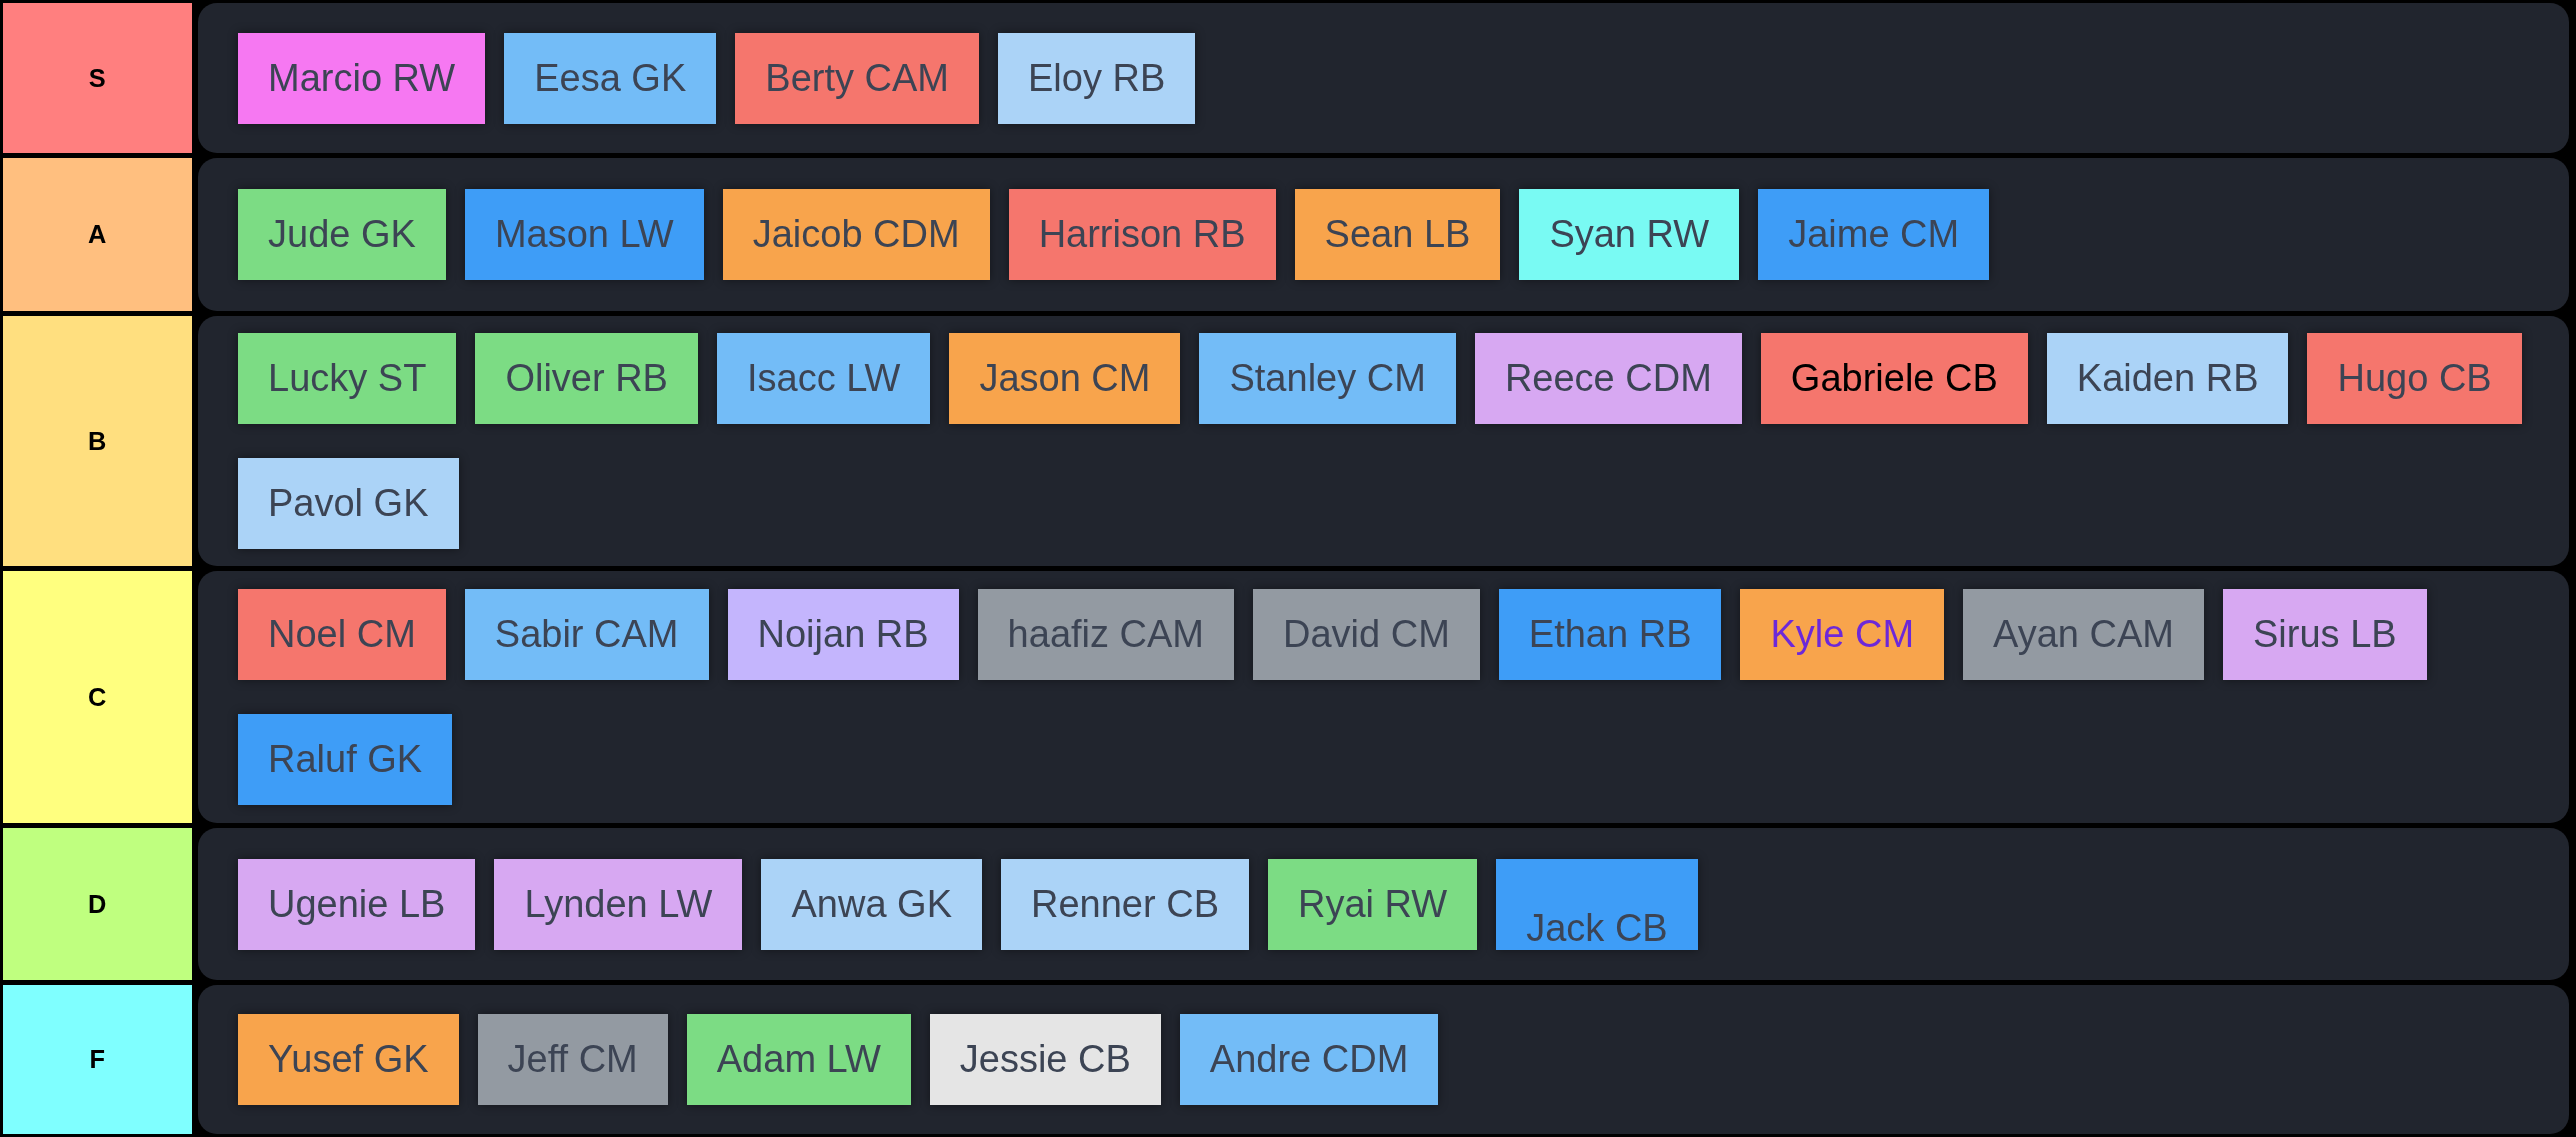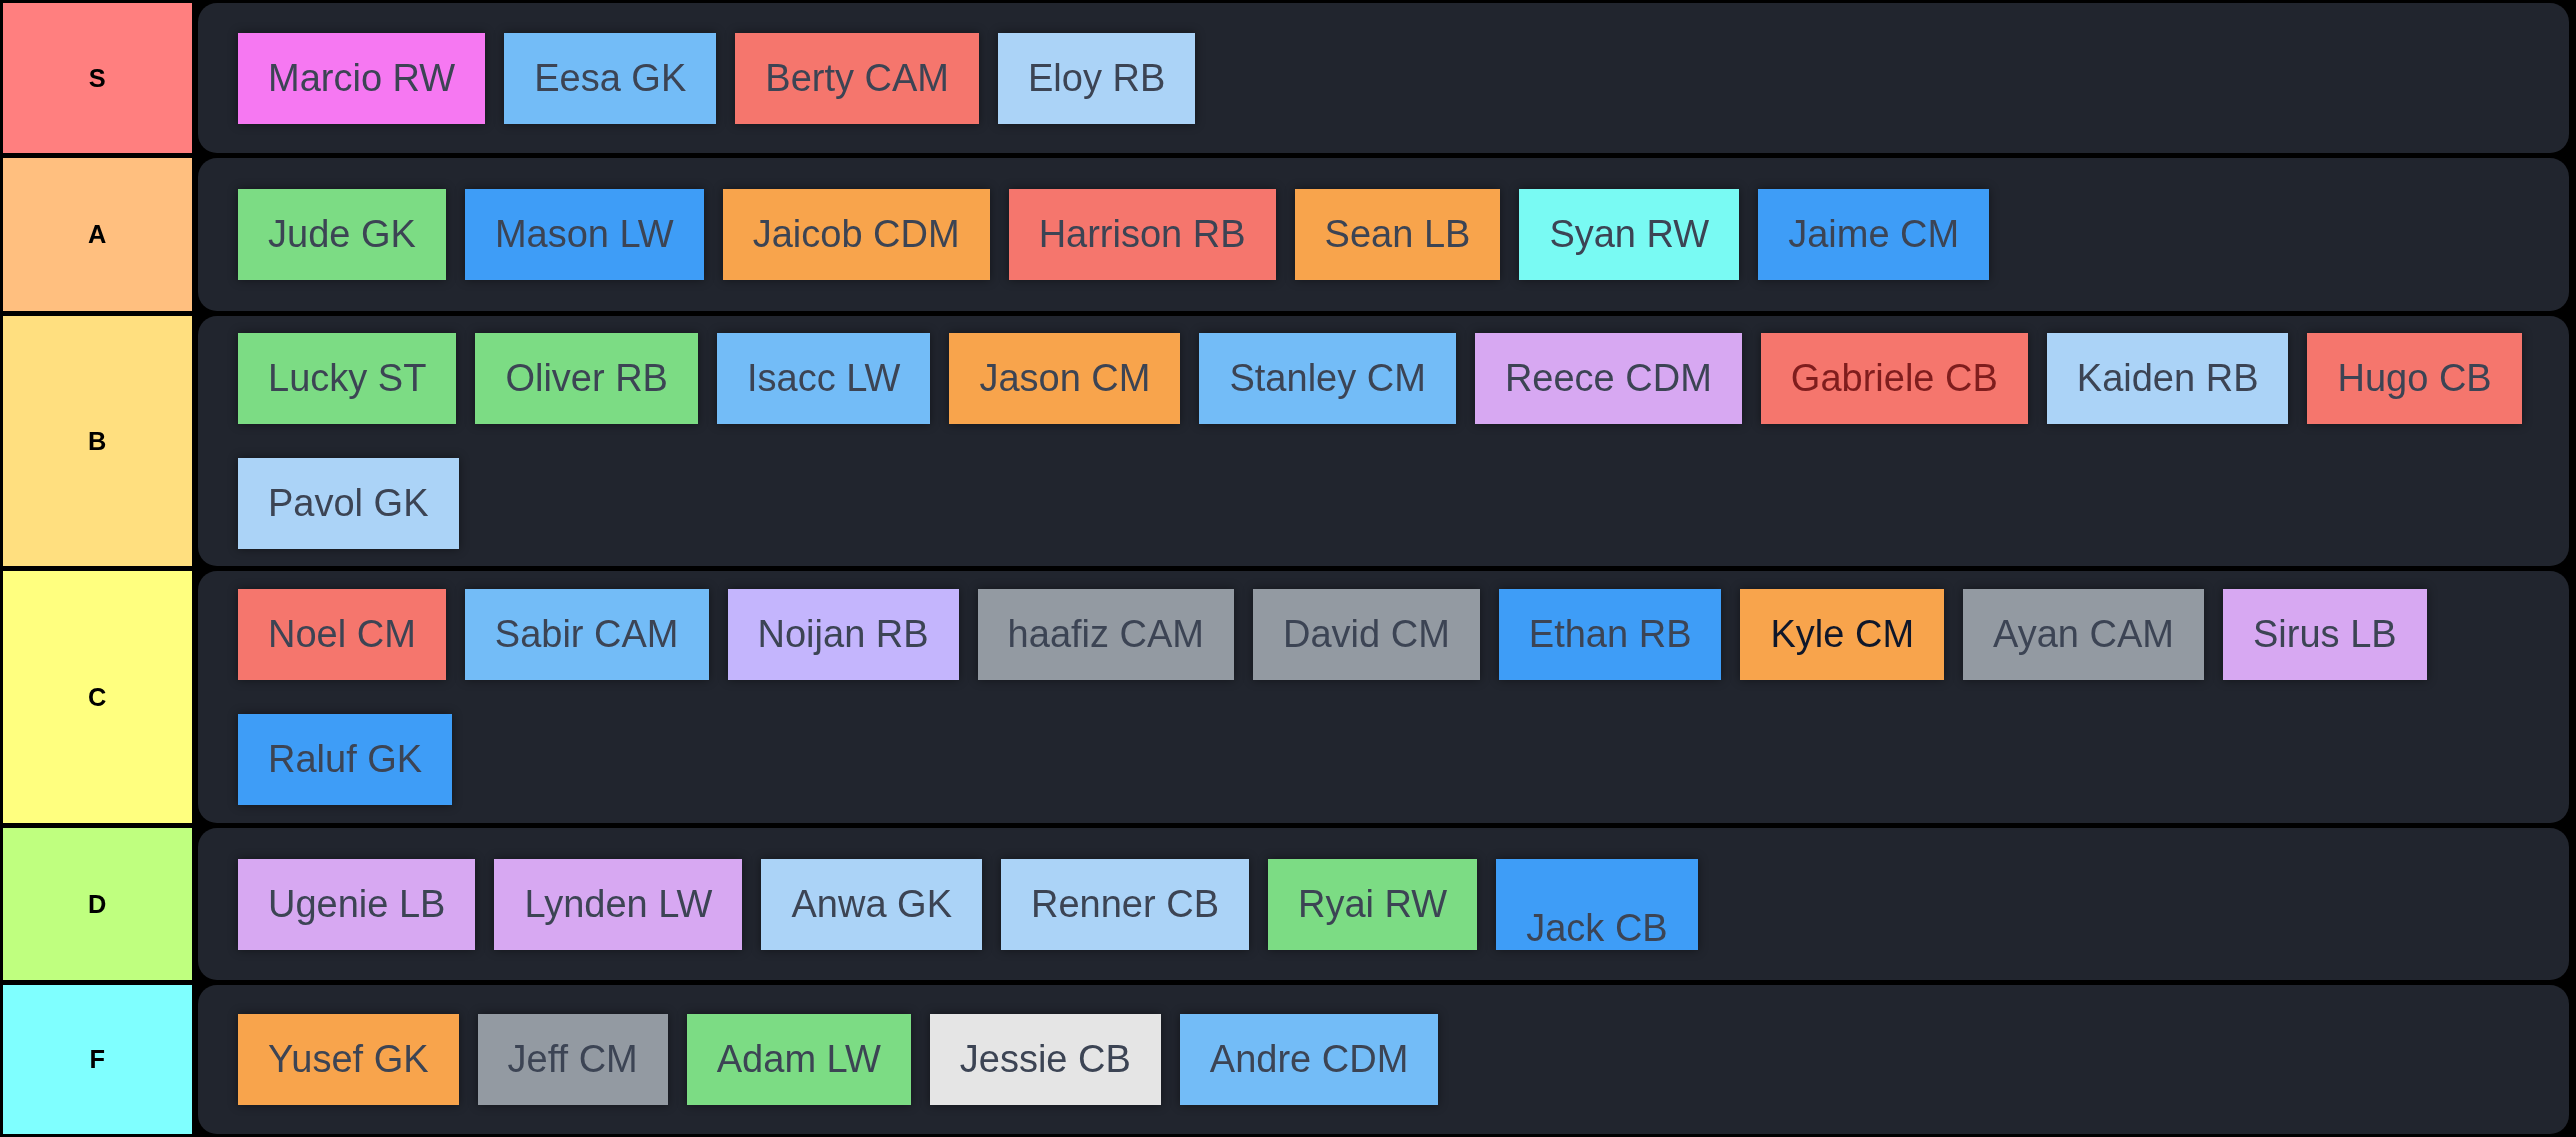--- a/index.html
+++ b/index.html
@@ -148,21 +148,21 @@
         </div>
         <div class="card" style="background: rgb(248, 164, 76); color: rgb(60, 68, 84);">
           <span>Jason CM</span>
         </div>
         <div class="card" style="background: rgb(115, 188, 247); color: rgb(60, 68, 84);">
           <span>Stanley CM</span>
         </div>
         <div class="card" style="background: rgb(215, 168, 242); color: rgb(60, 68, 84);">
           <span>Reece CDM</span>
         </div>
-        <div class="card" style="background: rgb(245, 118, 109); color: #7f1d1d; justify-content: flex-end;">
+        <div class="card" style="background: rgb(245, 118, 109); color: #000000; justify-content: flex-end;">
           <span>Gabriele CB</span>
         </div>
         <div class="card" style="background: rgb(171, 211, 247); color: rgb(60, 68, 84);">
           <span>Kaiden RB</span>
         </div>
         <div class="card" style="background: rgb(245, 118, 109); color: rgb(60, 68, 84);">
           <span>Hugo CB</span>
         </div>
         <div class="line-break"></div>
         <div class="card" style="background: rgb(171, 211, 247); color: rgb(60, 68, 84);">
@@ -186,21 +186,21 @@
         </div>
         <div class="card" style="background: rgb(147, 154, 162); color: rgb(60, 68, 84);">
           <span>haafiz CAM</span>
         </div>
         <div class="card" style="background: rgb(147, 154, 162); color: rgb(60, 68, 84);">
           <span>David CM</span>
         </div>
         <div class="card" style="background: rgb(62, 157, 247); color: rgb(60, 68, 84);">
           <span>Ethan RB</span>
         </div>
-        <div class="card" style="background: rgb(248, 164, 76); color: #0f172a;">
+        <div class="card" style="background: rgb(248, 164, 76); color: #6d28d9;">
           <span>Kyle CM</span>
         </div>
         <div class="card" style="background: rgb(147, 154, 162); color: rgb(60, 68, 84);">
           <span>Ayan CAM</span>
         </div>
         <div class="card" style="background: rgb(215, 168, 242); color: rgb(60, 68, 84);">
           <span>Sirus LB</span>
         </div>
         <div class="line-break"></div>
         <div class="card" style="background: rgb(62, 157, 247); color: rgb(60, 68, 84);">

